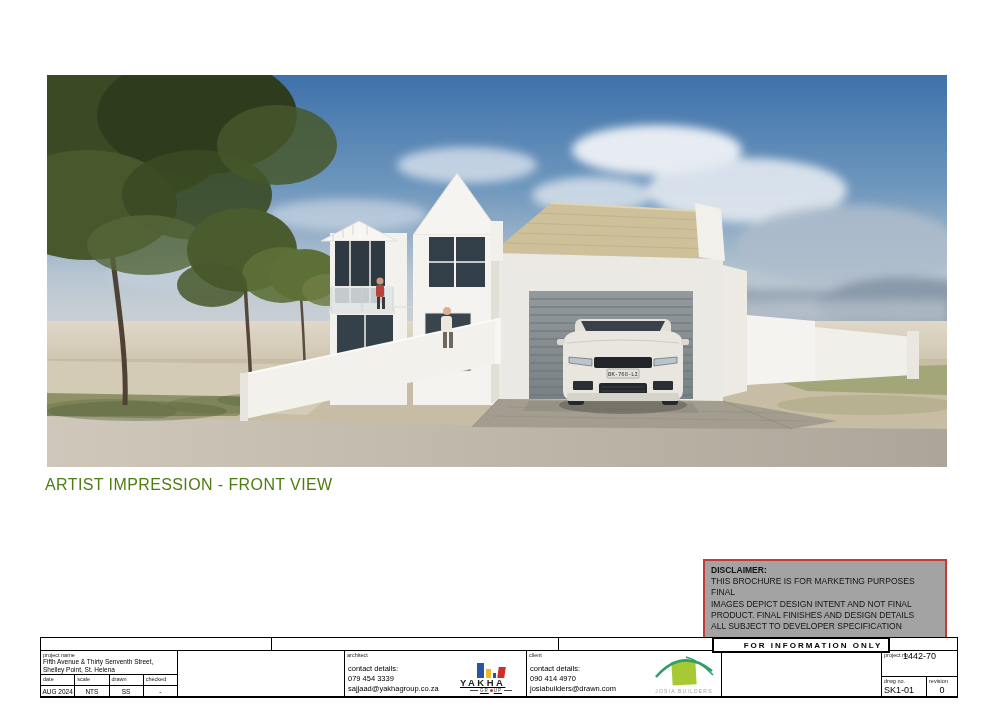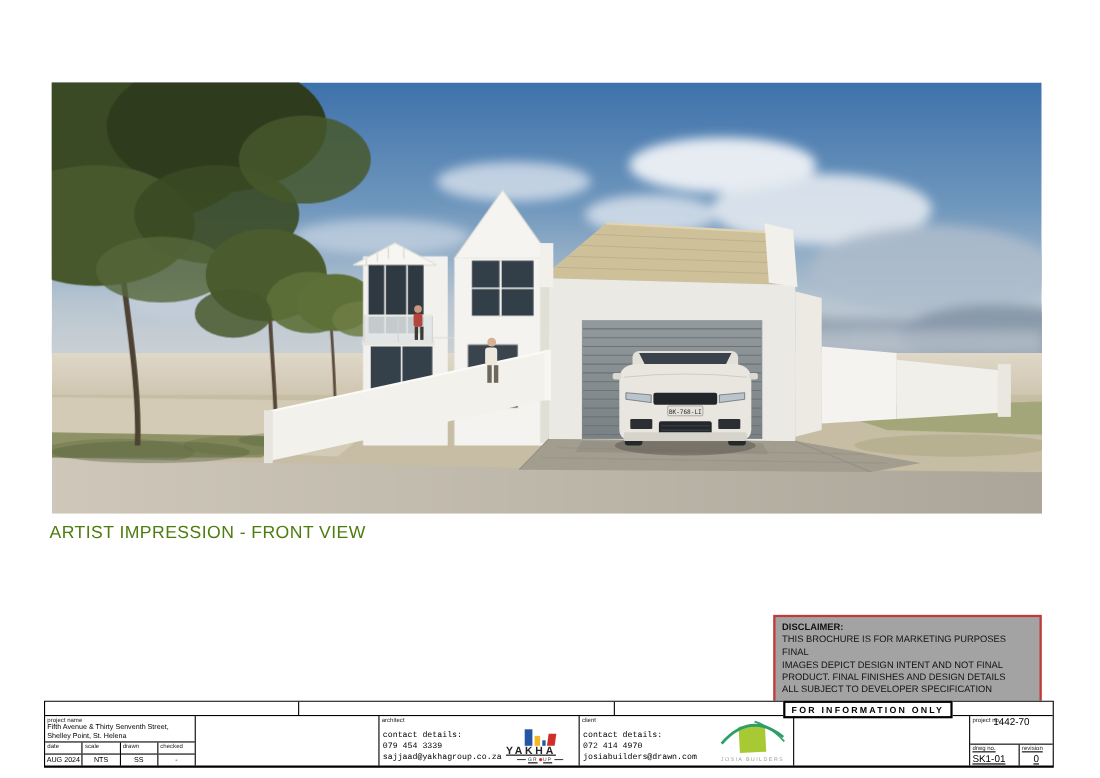--- a/index.html
+++ b/index.html
@@ -15,55 +15,55 @@
   
   .disclaimer{position:absolute;left:703px;top:559px;width:229px;border:2px solid #c43a35;
     padding:4px 5px 6px 6px;font-size:8.5px;line-height:1.32;color:#131313;background:#a3a3a3;}
   .disclaimer .t{font-weight:bold;}
   
   .tblock{position:absolute;left:40px;top:637px;width:916px;height:58px;
     border:1px solid #000;border-bottom-width:2px;background:#fff;font-size:6px;color:#000;}
   .trow{position:absolute;top:0;left:0;right:0;height:12px;border-bottom:1px solid #000;}
   .tv{position:absolute;top:0;width:1px;height:12px;background:#000;}
   .stamp{position:absolute;left:671px;top:-1px;width:150px;height:12px;border:2px solid #000;background:#fff;
-    display:flex;align-items:center;justify-content:center;font-size:8px;font-weight:bold;letter-spacing:2px;white-space:nowrap;}
+    display:flex;align-items:center;justify-content:center;font-size:8px;font-weight:bold;letter-spacing:2px;white-space:nowrap;padding-left:24px;}
   .cell{position:absolute;top:13px;bottom:0;border-right:1px solid #000;}
   .c1{left:0;width:136px;}
   .c2{left:137px;width:166px;}
   .c3{left:304px;width:181px;}
   .c4{left:486px;width:194px;}
   .c5{left:681px;width:159px;}
   .c6{left:841px;width:75px;border-right:none;}
   .lbl{font-size:5.5px;color:#222;padding:1px 0 0 2px;line-height:1.1;}
   .pn-value{font-size:6.5px;line-height:1.2;padding:0 2px;}
   .meta{position:absolute;left:0;bottom:0;width:136px;height:21px;border-top:1px solid #000;display:flex;}
   .mcol{flex:1;border-right:1px solid #000;display:flex;flex-direction:column;}
   .mcol:last-child{border-right:none;}
   .ml{height:9px;border-bottom:1px solid #000;font-size:5.5px;padding:1px 0 0 2px;color:#222;}
   .mv{flex:1;font-size:6.5px;display:flex;align-items:center;justify-content:center;}
-  .contact{position:absolute;left:3px;bottom:2px;font-size:7.5px;line-height:1.35;font-family:Liberation Mono, monospace;}
+  .contact{position:absolute;left:3px;bottom:2px;font-size:7.5px;line-height:1.35;}
   
   .yakha{position:absolute;right:4px;bottom:3px;width:62px;text-align:left;text-decoration:underline;}
   .yk-bld{display:flex;align-items:flex-end;justify-content:center;gap:2px;height:16px;}
   .yk-bld .b1{width:7px;height:15px;background:#2456a4;}
   .yk-bld .b2{width:5px;height:9px;background:#f2b722;}
   .yk-bld .b3{width:3px;height:5px;background:#2456a4;}
   .yk-bld .b4{width:7px;height:11px;background:#cf2f2a;transform:skewX(-8deg);}
   .yk-name{font-size:9.5px;font-weight:bold;letter-spacing:2.5px;color:#232323;line-height:1.1;}
   .yk-sub{display:flex;align-items:center;justify-content:center;font-size:4.5px;letter-spacing:1px;color:#333;}
   .yk-sub .ln{width:8px;height:1px;background:#444;margin:0 2px;}
   .yk-sub .dot{width:3px;height:3px;border-radius:50%;background:#cf2f2a;margin:0 1px;}
   
   .josia{position:absolute;right:2px;bottom:2px;width:70px;text-align:center;}
   .josia .jtxt{font-size:5px;letter-spacing:1.2px;color:#9aa895;}
   
   .prj{position:relative;height:25px;border-bottom:1px solid #000;}
   .prj .val{position:absolute;left:0;right:0;bottom:15px;text-align:center;font-size:9px;}
   .botrow{display:flex;height:19px;}
-  .bcell{flex-direction:column;display:flex;text-decoration:underline;}
+  .bcell{flex-direction:column;display:flex;}
   .bcell.left{width:44px;border-right:1px solid #000;}
   .bcell.right{flex:1;}
   .bval{flex:1;font-size:9px;display:flex;align-items:center;padding-left:2px;}
   .bval.center{justify-content:center;padding-left:0;}
 </style>
 </head>
 <body>
 
 <div class="render">
 <svg viewBox="0 0 900 392" preserveAspectRatio="none">
@@ -334,21 +334,21 @@
           <span>UP</span>
           <span class="ln"></span>
       </div>
     </div>
   </div>
 
   <div class="cell c4">
     <div class="lbl">client</div>
     <div class="contact">
       <div>contact details:</div>
-      <div>072 414 4970</div>
+      <div>090 414 4970</div>
       <div>josiabuilders@drawn.com</div>
     </div>
     <div class="josia">
       <svg width="64" height="34" viewBox="0 0 64 34">
         <rect x="20" y="8" width="24" height="24" fill="#a6c934" transform="rotate(-3 32 20)"></rect>
         <path d="M4,24 Q30,-6 60,18" stroke="#2f9e68" stroke-width="2.5" fill="none"></path>
         <path d="M34,4 Q48,8 61,22" stroke="#2f9e68" stroke-width="1.5" fill="none"></path>
       </svg>
       <div class="jtxt">JOSIA BUILDERS</div>
     </div>

